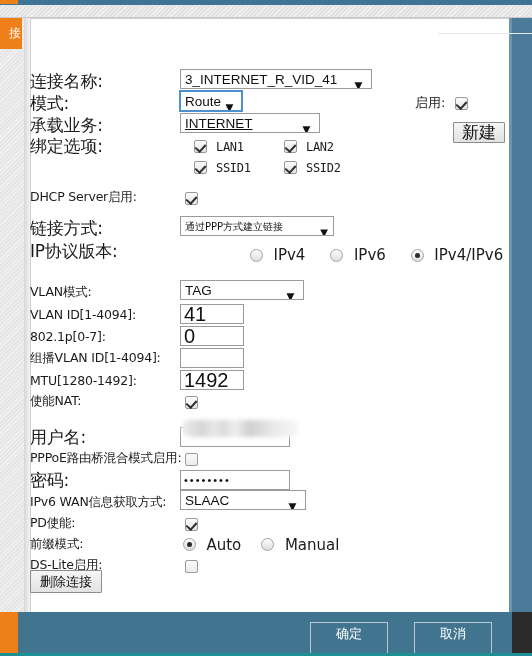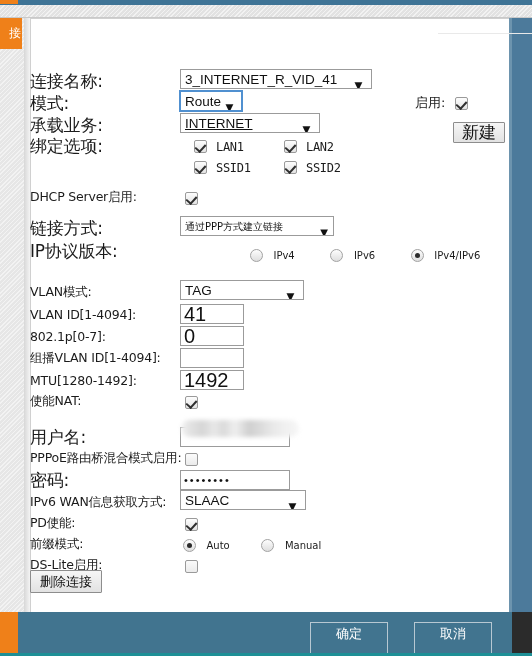--- a/index.html
+++ b/index.html
@@ -215,21 +215,21 @@
   }
   .rd.on::after {
     content: "";
     position: absolute;
     left: 3px; top: 3px;
     width: 5px; height: 5px;
     border-radius: 50%;
     background: #2b2b2b;
   }
   .rd-lbl {
-    font-size: 10px;
+    font-size: 15px;
     font-family: "DejaVu Sans", sans-serif;
     color: #1b1b1b;
     margin-left: 6px;
     vertical-align: middle;
   }
 
   
   .btn {
     display: inline-block;
     border: 1px solid #8d8d8d;

